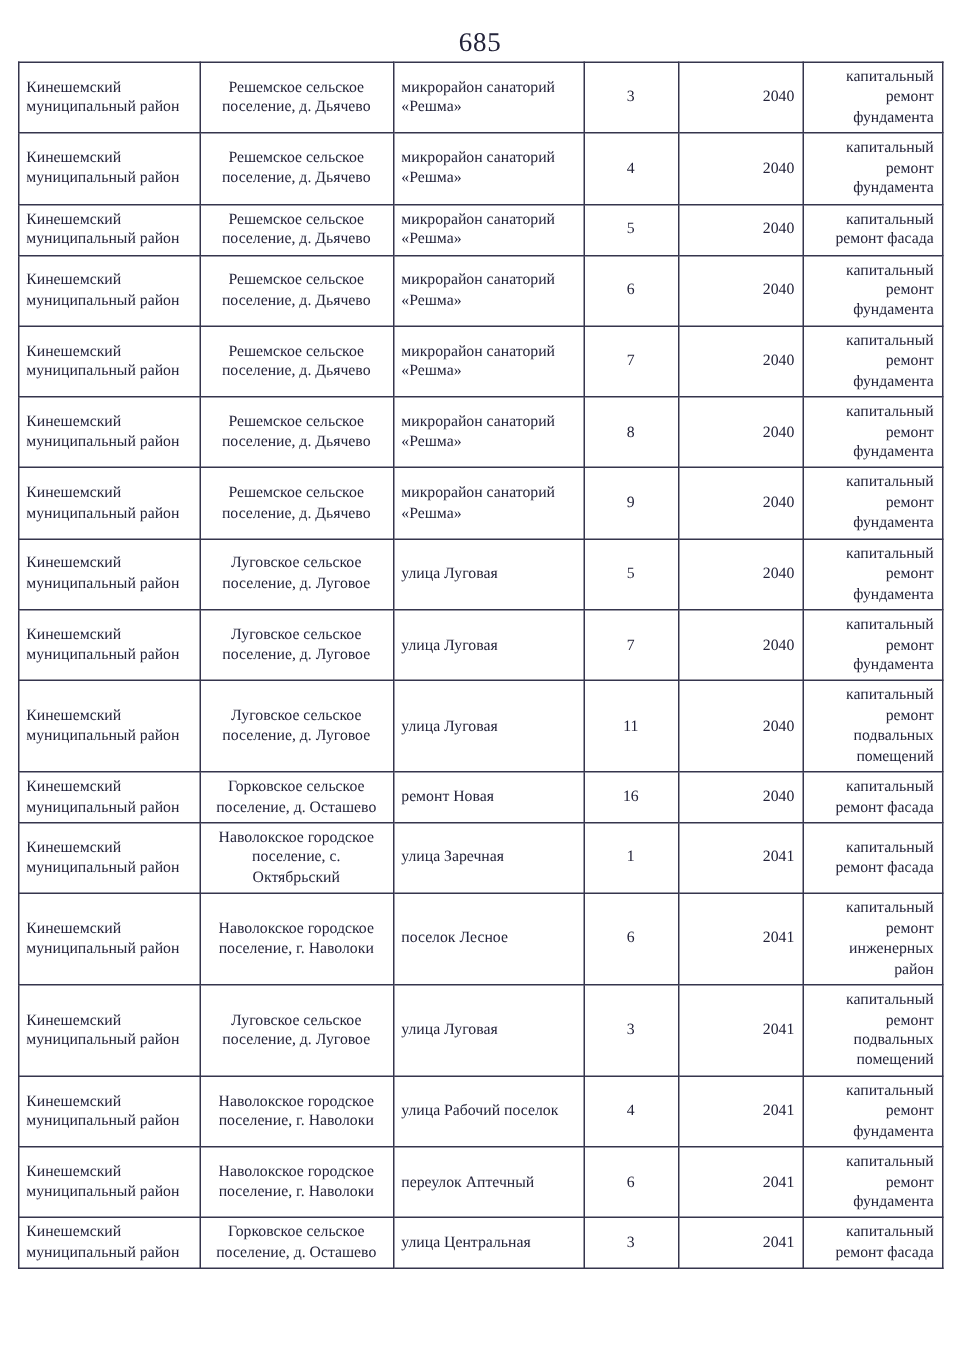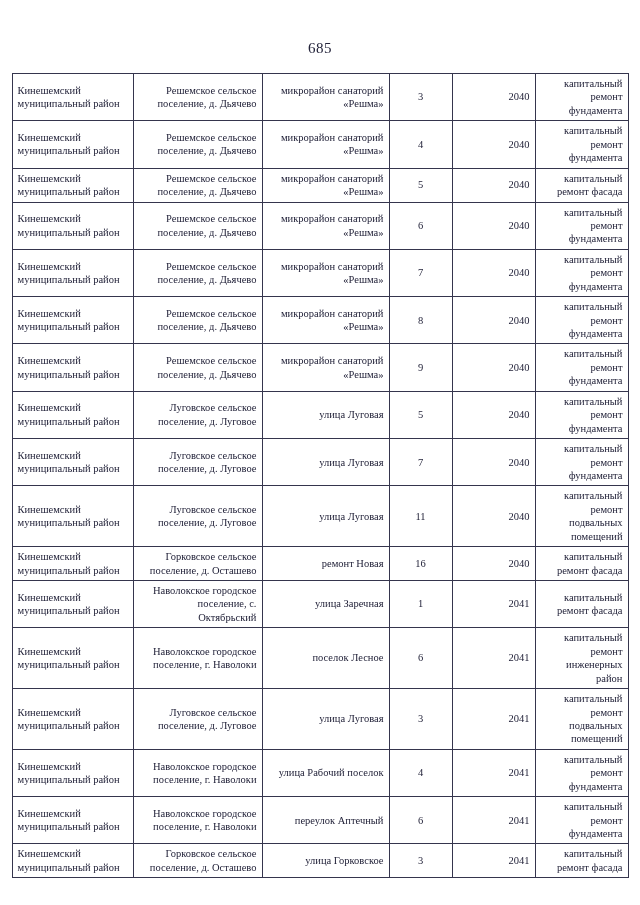--- a/index.html
+++ b/index.html
@@ -10,41 +10,41 @@
   body {
     width: 640px;
     height: 905px;
     font-family: "Liberation Serif", "DejaVu Serif", serif;
     color: #23233a;
     position: relative;
     overflow: hidden;
   }
   .page-number {
     text-align: center;
-    padding-top: 40px;
-    font-size: 15px;
+    padding-top: 18px;
+    font-size: 18px;
     letter-spacing: 0.5px;
   }
   table.schedule {
     border-collapse: collapse;
     table-layout: fixed;
     width: 560px;
-    margin: 16px auto 0 auto;
+    margin: 2px auto 0 auto;
   }
   table.schedule td {
     border: 1px solid #35354d;
     font-size: 10.5px;
     line-height: 1.28;
     padding: 3px 5px;
     vertical-align: middle;
     word-wrap: break-word;
   }
   td.col-district  { width: 110px; text-align: left; }
-  td.col-settlement{ width: 118px; text-align: right; }
-  td.col-street    { width: 116px; text-align: right; padding-left: 8px; }
+  td.col-settlement{ width: 118px; text-align: center; }
+  td.col-street    { width: 116px; text-align: left; padding-left: 8px; }
   td.col-house     { width: 52px;  text-align: center; }
   td.col-year      { width: 72px;  text-align: right; }
   td.col-work      { width: 82px;  text-align: right; }
 </style>
 </head>
 <body>
 
 <div class="page-number">685</div>
 
 <table class="schedule">
@@ -173,19 +173,19 @@
     <td class="col-district">Кинешемский муниципальный район</td>
     <td class="col-settlement">Наволокское городское поселение, г. Наволоки</td>
     <td class="col-street">переулок Аптечный</td>
     <td class="col-house">6</td>
     <td class="col-year">2041</td>
     <td class="col-work">капитальный ремонт фундамента</td>
   </tr>
       <tr>
     <td class="col-district">Кинешемский муниципальный район</td>
     <td class="col-settlement">Горковское сельское поселение, д. Осташево</td>
-    <td class="col-street">улица Горковское</td>
+    <td class="col-street">улица Центральная</td>
     <td class="col-house">3</td>
     <td class="col-year">2041</td>
     <td class="col-work">капитальный ремонт фасада</td>
   </tr>
     </tbody>
 </table>
 
 </body></html>

